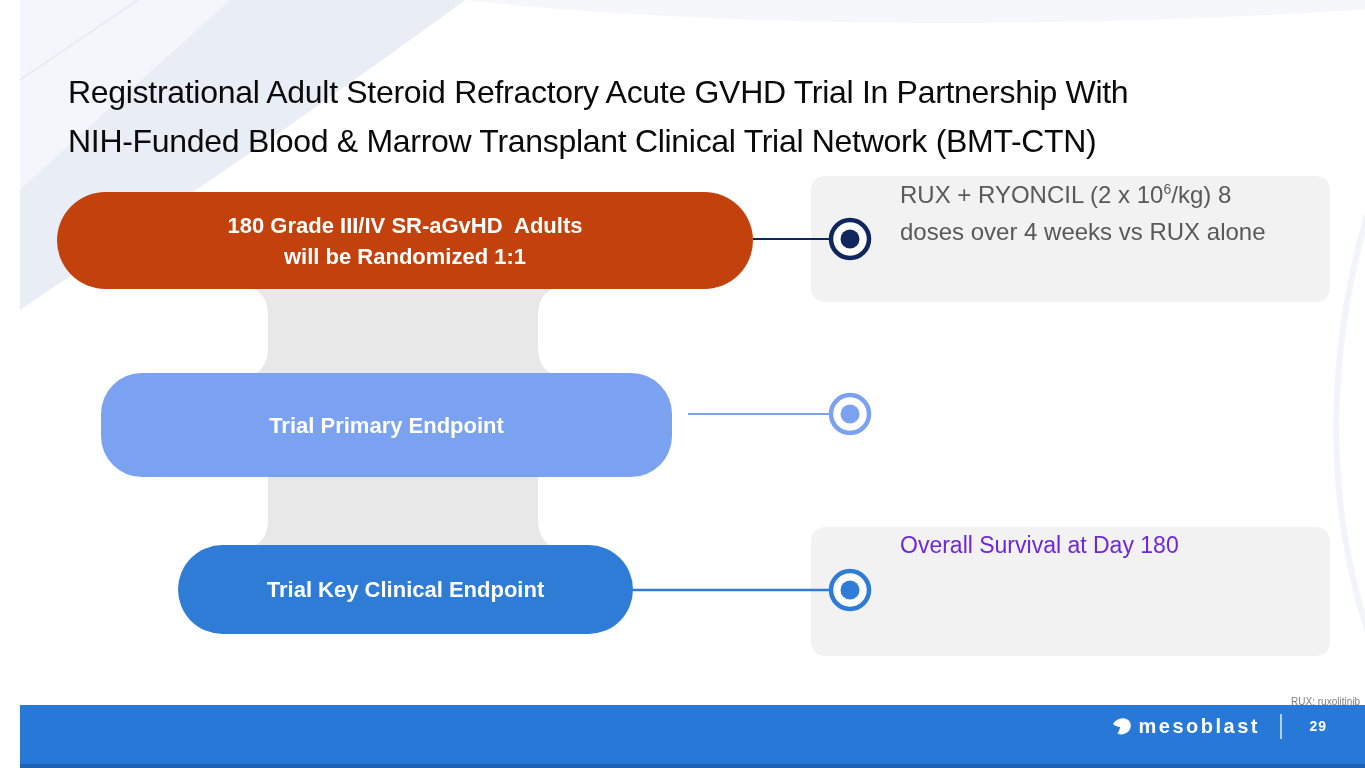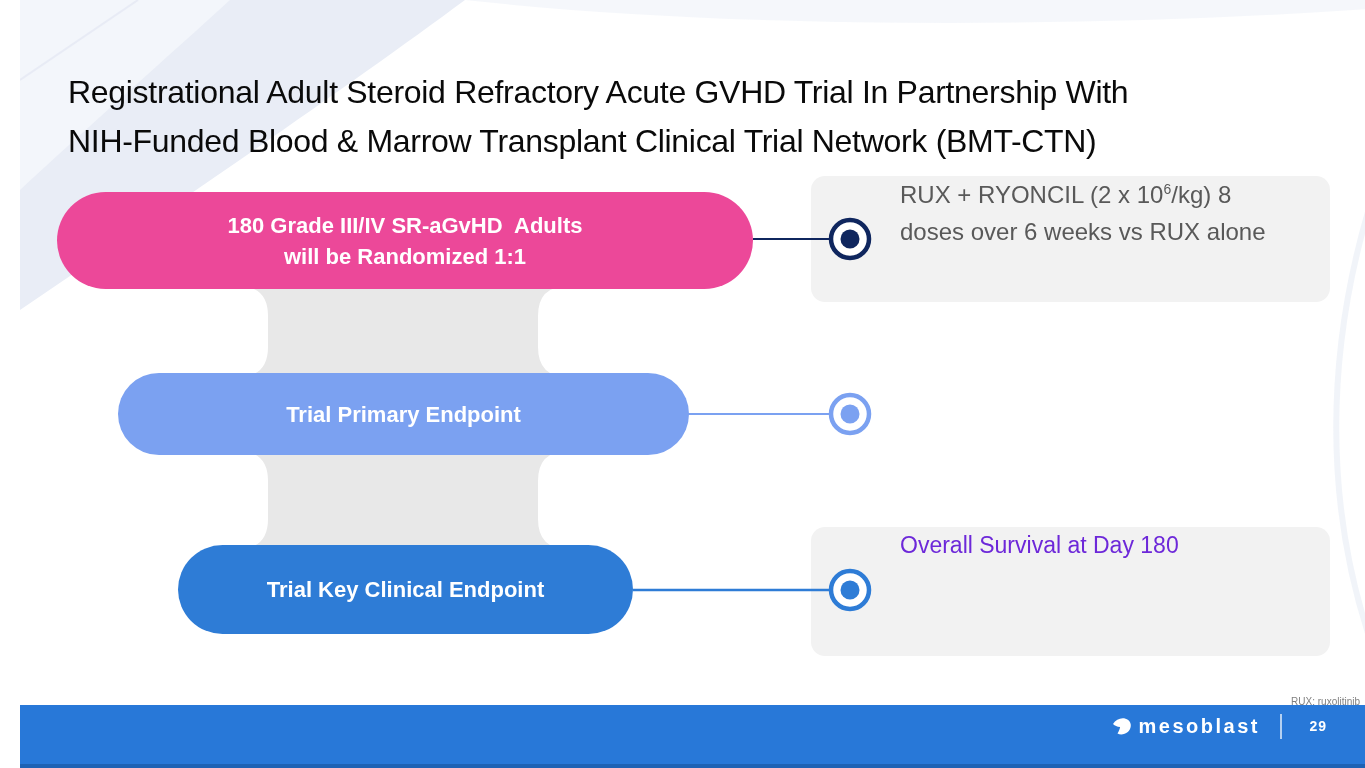--- a/index.html
+++ b/index.html
@@ -16,22 +16,22 @@
   }
   .title span{display:block;}
   
   .spool{position:absolute;inset:0;z-index:1;}
   
   .pill{
     position:absolute;z-index:2;display:flex;flex-direction:column;align-items:center;justify-content:center;
     color:#fff;font-weight:700;text-align:center;white-space:pre-wrap;
   }
   .pill span{display:block;font-size:22px;line-height:31px;}
-  .pill1{left:37px;top:192px;width:696px;height:97px;border-radius:49px;background:#ec4899;}
-  .pill2{left:98px;top:373px;width:571px;height:82px;border-radius:41px;background:#7BA1F1;}
+  .pill1{left:37px;top:192px;width:696px;height:97px;border-radius:49px;background:#c2410c;}
+  .pill2{left:81px;top:373px;width:571px;height:104px;border-radius:41px;background:#7BA1F1;}
   .pill3{left:158px;top:545px;width:455px;height:89px;border-radius:45px;background:#2E7CD6;}
   
   .dbox{
     position:absolute;left:791px;width:519px;background:#F2F2F2;border-radius:14px;z-index:2;
     display:flex;
   }
   .dbox1{top:176px;height:126px;}
   .dbox2{top:351px;height:127px;}
   .dbox3{top:527px;height:129px;}
   .dtext{padding-left:89px;font-size:24px;line-height:37px;color:#595959;}
@@ -94,21 +94,21 @@
   <div class="pill pill2">
     <span>Trial Primary Endpoint</span>
   </div>
   <div class="pill pill3">
     <span>Trial Key Clinical Endpoint</span>
   </div>
 
   <div class="dbox dbox1">
     <div class="dtext">
       <span class="dline"><span>RUX + RYONCIL (2 x 10</span><span class="sup">6</span><span>/kg) 8</span></span>
-      <span class="dline">doses over 6 weeks vs RUX alone</span>
+      <span class="dline">doses over 4 weeks vs RUX alone</span>
     </div>
   </div>
   <div class="dbox dbox3">
     <div class="dtext dark">Overall Survival at Day 180</div>
   </div>
 
   <svg class="overlay" width="1365" height="768" viewBox="0 0 1365 768">
     <line x1="733" y1="239" x2="811" y2="239" stroke="#0F265E" stroke-width="2.2"></line>
     <line x1="668" y1="414" x2="811" y2="414" stroke="#7BA1F1" stroke-width="2.2"></line>
     <line x1="613" y1="590" x2="811" y2="590" stroke="#2E7CD6" stroke-width="2.4"></line>

